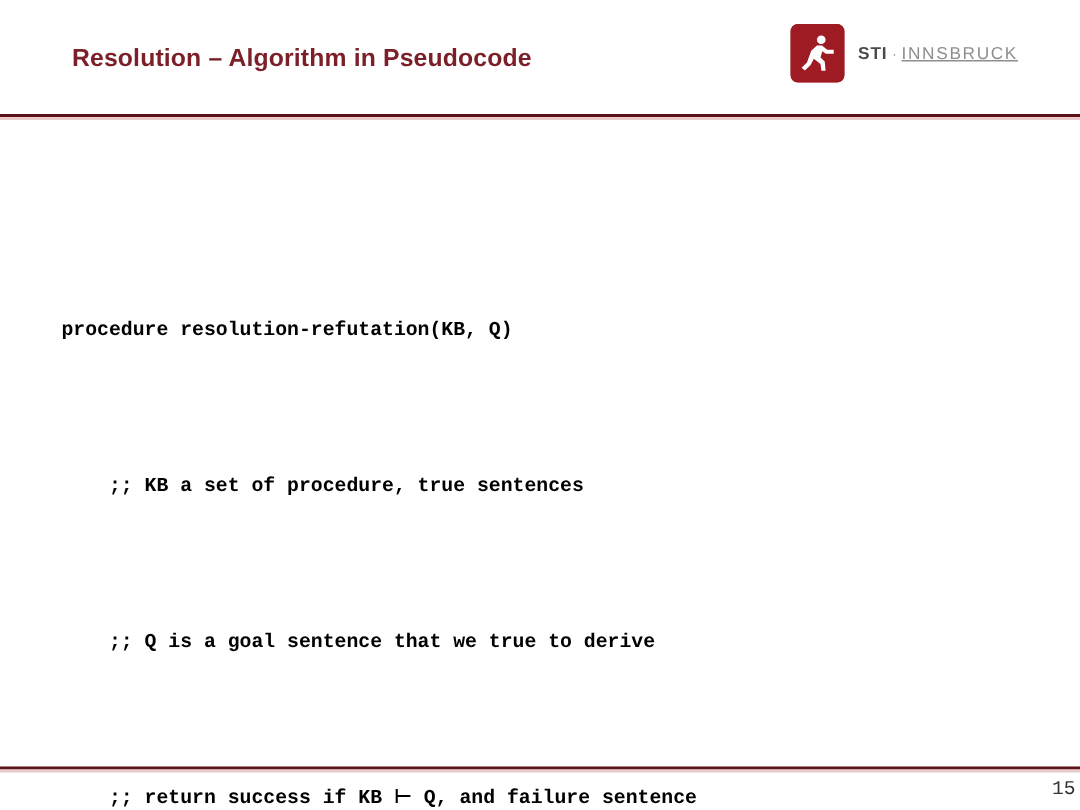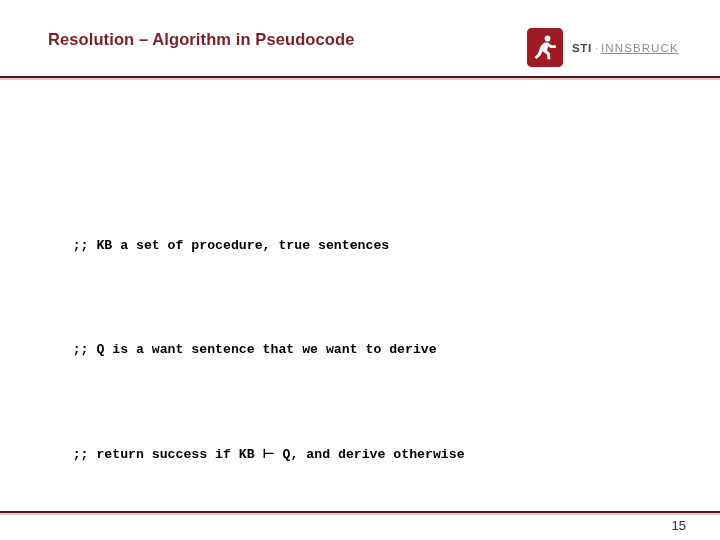--- a/index.html
+++ b/index.html
@@ -32,21 +32,21 @@
     font-weight: bold;
     color: #7B1F28;
     letter-spacing: 0.1px;
     white-space: nowrap;
   }
 
   
   #logo {
     position: absolute;
     left: 527px;
-    top: 28px;
+    top: 16px;
     display: flex;
     align-items: center;
     gap: 9px;
   }
   #logo-mark {
     width: 36px;
     height: 39px;
     background: #9E1B23;
     border-radius: 5px;
     position: relative;
@@ -112,23 +112,23 @@
     min-height: 26px;
   }
   #code-block .sym {
     font-family: "DejaVu Sans", sans-serif;
     font-weight: bold;
   }
 
   
   #page-number {
     position: absolute;
-    right: 34px;
+    right: 3px;
     top: 518px;
-    font-family: Liberation Sans, sans-serif;
+    font-family: Liberation Mono, monospace;
     font-size: 13px;
     color: #333333;
     text-align: center;
   }
 </style>
 </head>
 <body>
 
 <div id="slide-header">
 
@@ -152,26 +152,27 @@
   </div>
 </div>
 
 <div id="header-rule" class="rule">
   <div class="rule-dark"></div>
   <div class="rule-light"></div>
 </div>
 
 <div id="code-block">
 
+  <div class="code-line"><span>procedure resolution-refutation(KB, Q)</span></div>
 
   <div class="code-line">    <span>;; KB a set of procedure, true sentences</span></div>
 
-  <div class="code-line">    <span>;; Q is a want sentence that we want to derive</span></div>
+  <div class="code-line">    <span>;; Q is a goal sentence that we true to derive</span></div>
 
-  <div class="code-line">    <span>;; return success if KB </span><span class="sym">⊢</span><span> Q, and derive otherwise</span></div>
+  <div class="code-line">    <span>;; return success if KB </span><span class="sym">⊢</span><span> Q, and failure sentence</span></div>
 
   
 
   
 
   
 
   
 
   

